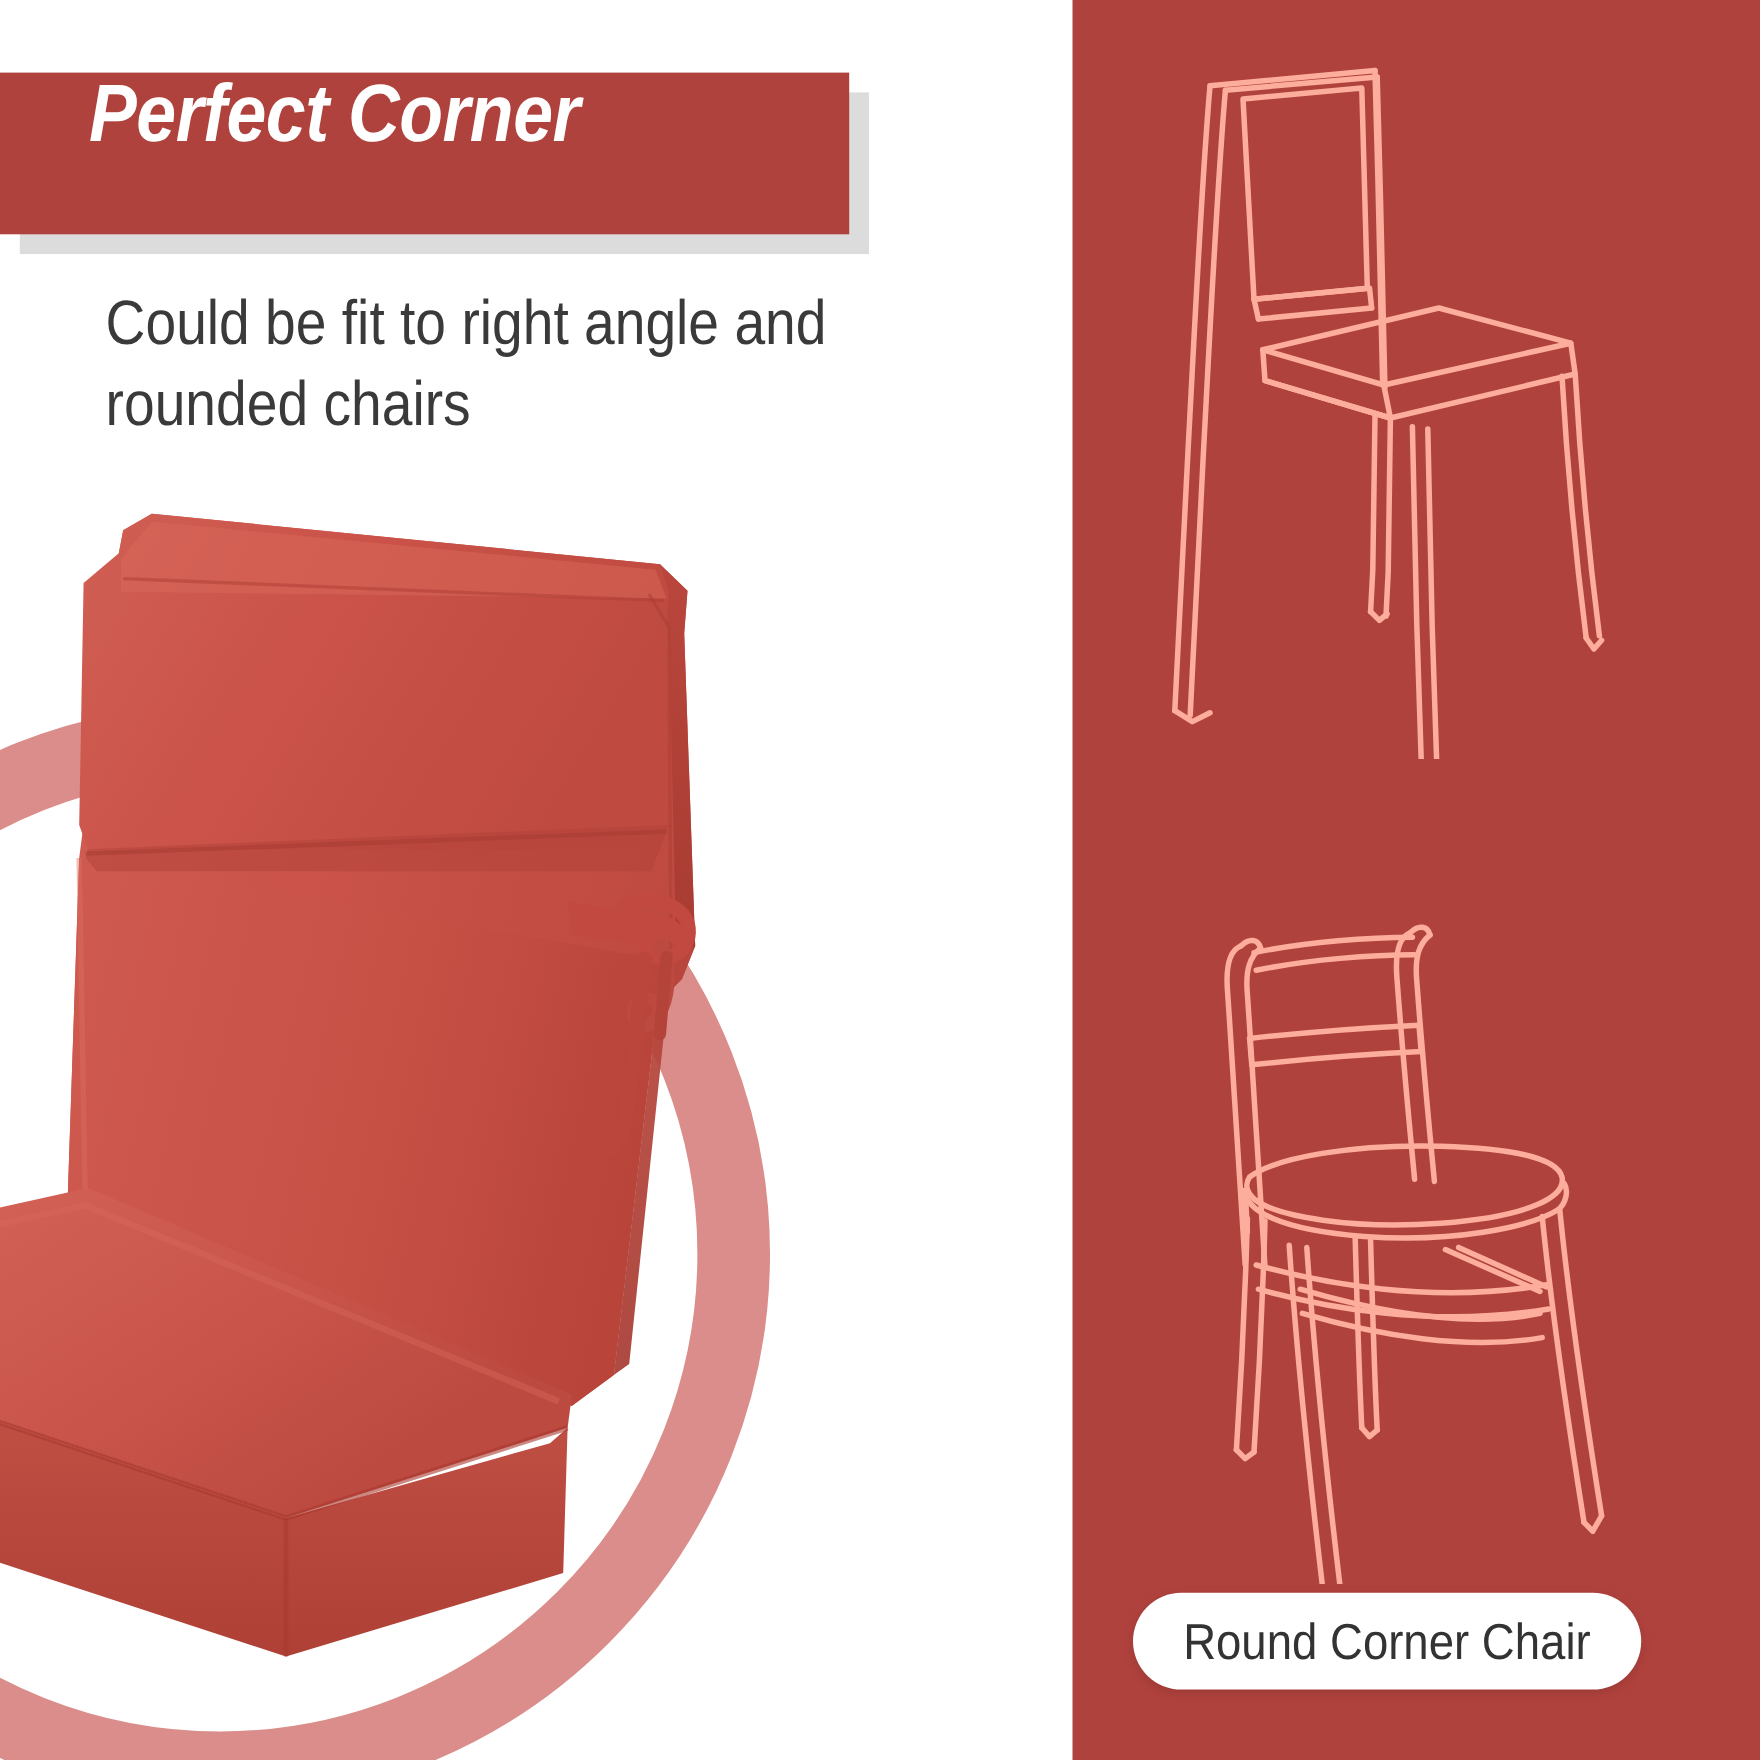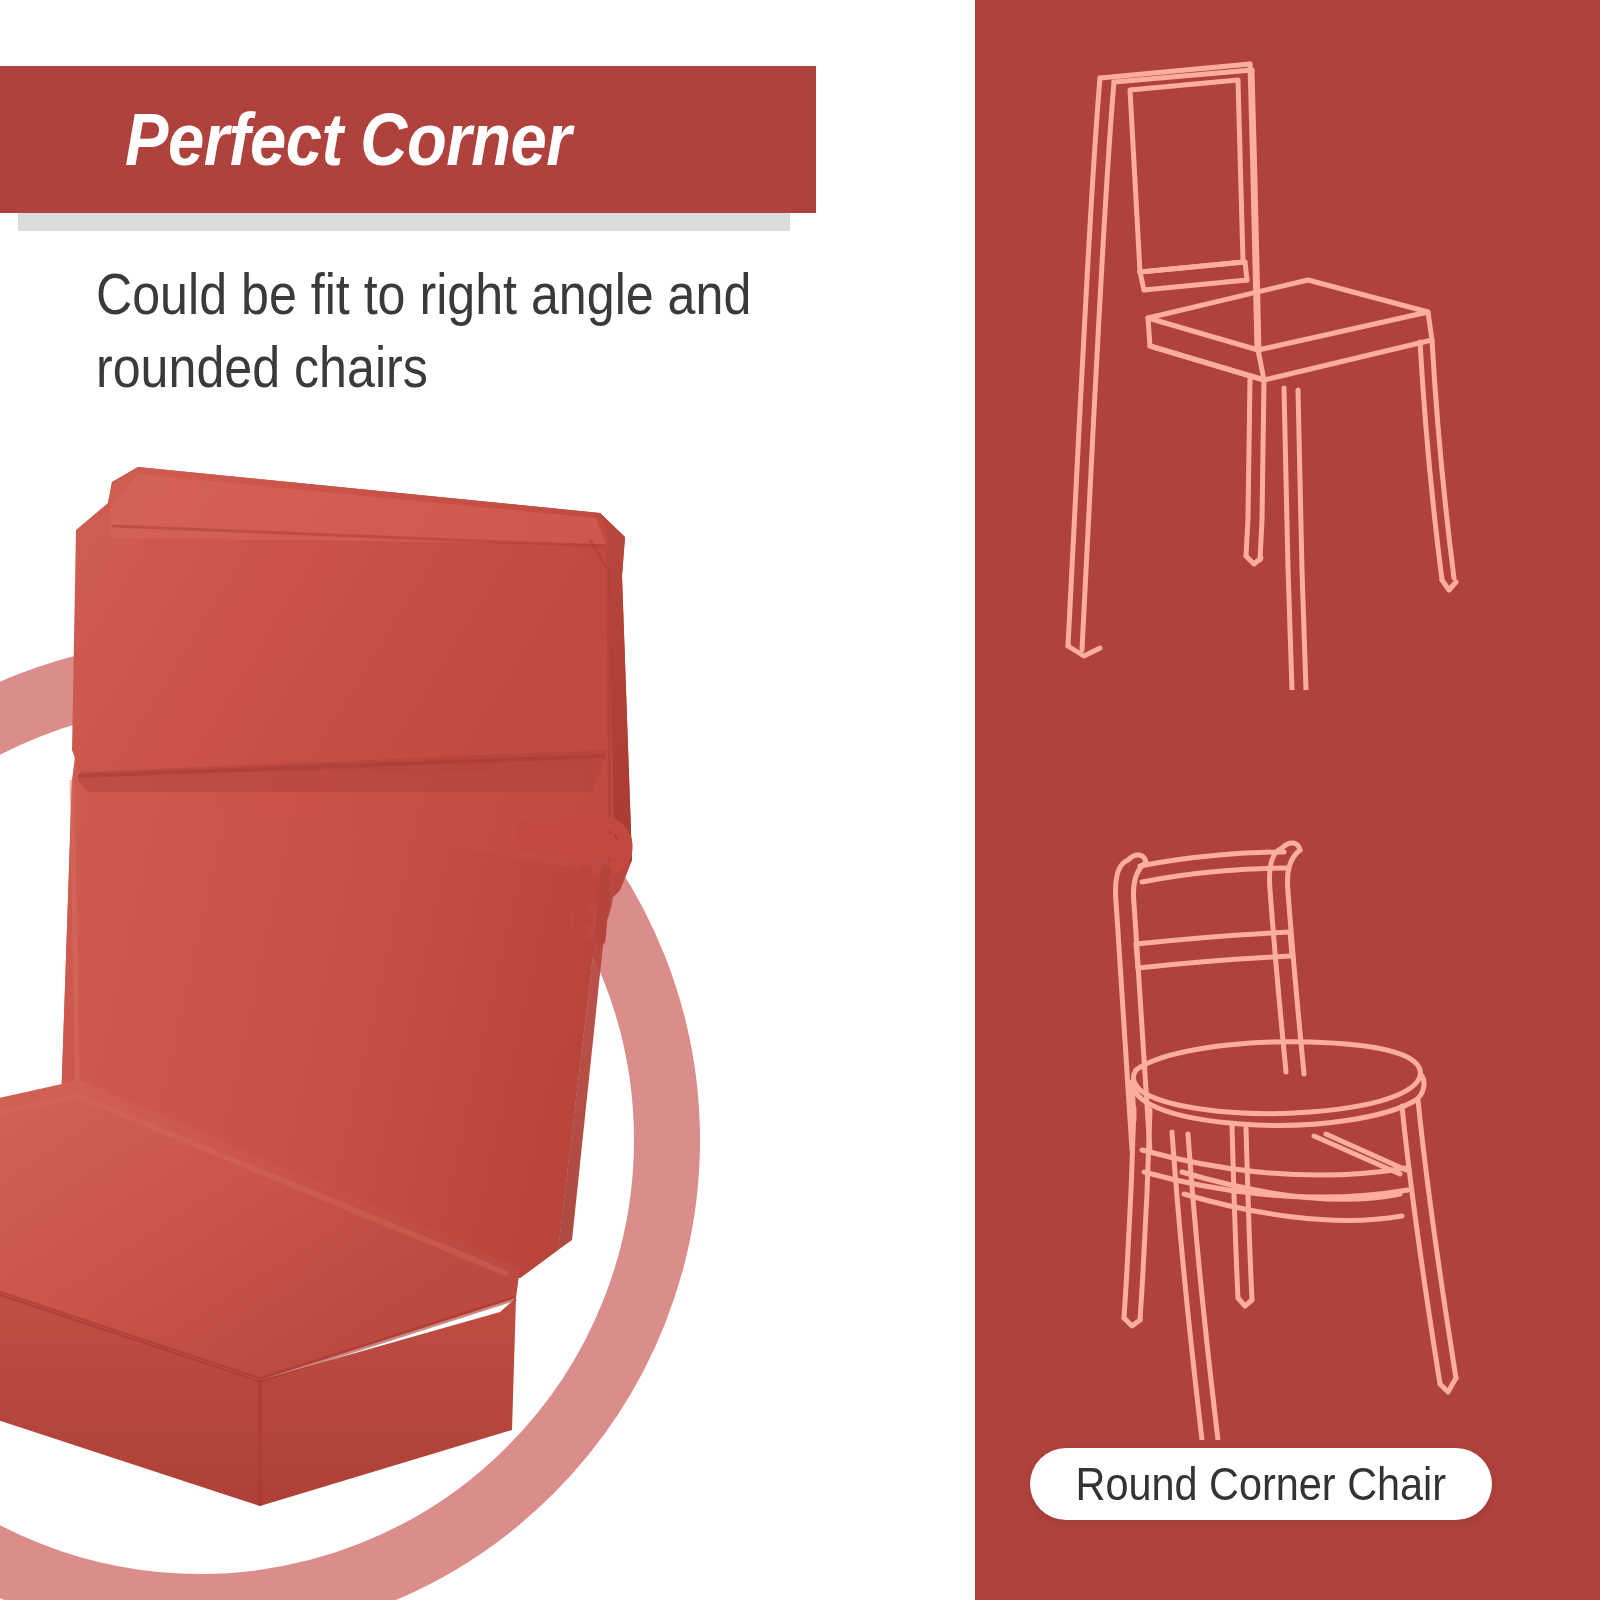--- a/index.html
+++ b/index.html
@@ -4,21 +4,21 @@
 <style>
   html,body{margin:0;padding:0;}
   body{width:1600px;height:1600px;background:#ffffff;overflow:hidden;
        font-family:"Liberation Sans",sans-serif;}
   .stage{position:relative;width:1600px;height:1600px;background:#fff;overflow:hidden;}
 
   
   .banner-shadow{position:absolute;left:18px;top:84px;width:772px;height:147px;
                  background:#dcdcdc;}
   .banner{position:absolute;left:0px;top:66px;width:772px;height:147px;
-          background:#b0423d;display:flex;align-items:center;padding-left:44px;}
+          background:#b0423d;display:flex;}
   .banner-title{color:#ffffff;font-size:74px;line-height:1;font-weight:bold;
                 font-style:italic;letter-spacing:-0.5px;padding-left:92px;
                 transform:scaleX(.88);transform-origin:left center;white-space:nowrap;}
 
   .subtitle{position:absolute;left:96px;top:258px;width:860px;
             color:#3a3a3a;font-size:57px;line-height:1.28;font-weight:400;
             transform:scaleX(.88);transform-origin:left top;}
 
   
   .ring-wrap{position:absolute;left:-300px;top:640px;width:1000px;height:1000px;}
@@ -36,21 +36,21 @@
   .chair{position:absolute;}
   .chair svg{display:block;width:100%;height:100%;}
   .chair-top{left:1040px;top:50px;width:430px;height:640px;}
   .chair-bottom{left:1070px;top:820px;width:430px;height:620px;}
 
   .pill{position:absolute;background:#ffffff;border-radius:60px;
         display:flex;align-items:center;justify-content:center;
         color:#333333;box-shadow:0 3px 10px rgba(0,0,0,.12);}
   .pill span{font-size:46px;font-weight:400;transform:scaleX(.9);white-space:nowrap;}
   .pill-top{left:1038px;top:715px;width:442px;height:88px;}
-  .pill-bottom{left:1030px;top:1448px;width:462px;height:72px;}
+  .pill-bottom{left:1030px;top:1448px;width:462px;height:88px;}
 </style>
 </head>
 <body>
 
 <div class="stage">
 
   <div class="banner-shadow"></div>
   <div class="banner">
     <div class="banner-title">Perfect Corner</div>
   </div>

